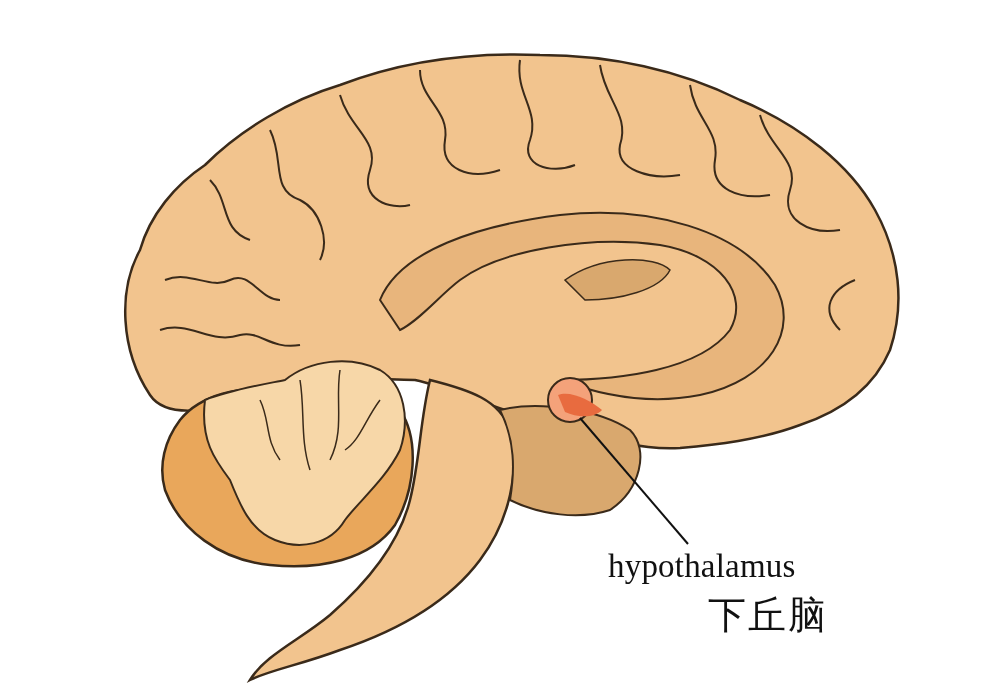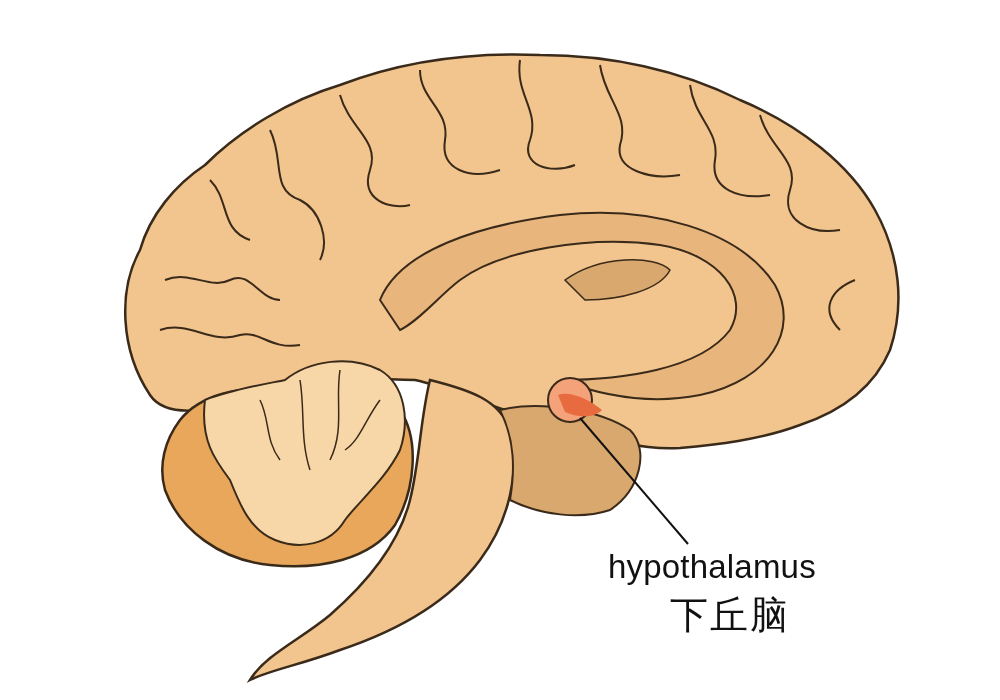--- a/index.html
+++ b/index.html
@@ -1,19 +1,19 @@
 <!DOCTYPE html>
 <html><head>
 <meta charset="utf-8">
 <style>
   html,body{margin:0;padding:0;background:#ffffff;}
   body{width:1000px;height:700px;position:relative;overflow:hidden;font-family:"Liberation Serif",serif;}
   svg{position:absolute;left:0;top:0;}
-  .label-en{position:absolute;left:608px;top:548px;font-family:Liberation Sans, sans-serif;font-size:33px;color:#111;letter-spacing:0.2px;text-align:right;}
-  .label-zh{position:absolute;left:670px;top:590px;font-family:"DejaVu Sans",sans-serif;font-size:38px;color:#111;letter-spacing:2px;}
+  .label-en{position:absolute;left:608px;top:548px;font-family:Liberation Serif, serif;font-size:33px;color:#111;letter-spacing:0.2px;text-align:right;}
+  .label-zh{position:absolute;left:708px;top:590px;font-family:"DejaVu Sans",sans-serif;font-size:38px;color:#111;letter-spacing:2px;}
 </style>
 </head>
 <body>
 
 <svg width="1000" height="700" viewBox="0 0 1000 700">
 
   <path d="M150,395 C120,350 118,290 140,250 C150,215 175,185 205,165 C240,130 290,100 340,85 C400,62 470,52 540,55 C610,55 680,70 740,100 C800,125 850,165 875,210 C900,255 905,305 890,350 C875,385 845,410 800,425 C760,440 715,445 680,448 C640,450 610,440 585,430 C560,425 530,420 505,410 C470,398 440,385 415,380 C380,380 350,375 320,385 C280,395 240,405 200,410 C180,412 160,410 150,395 Z" fill="#F2C48E" stroke="#3A2A1A" stroke-width="2.5"></path>
 
   <g fill="none" stroke="#3A2A1A" stroke-width="2">
     <path d="M210,180 C230,200 220,230 250,240"></path>

